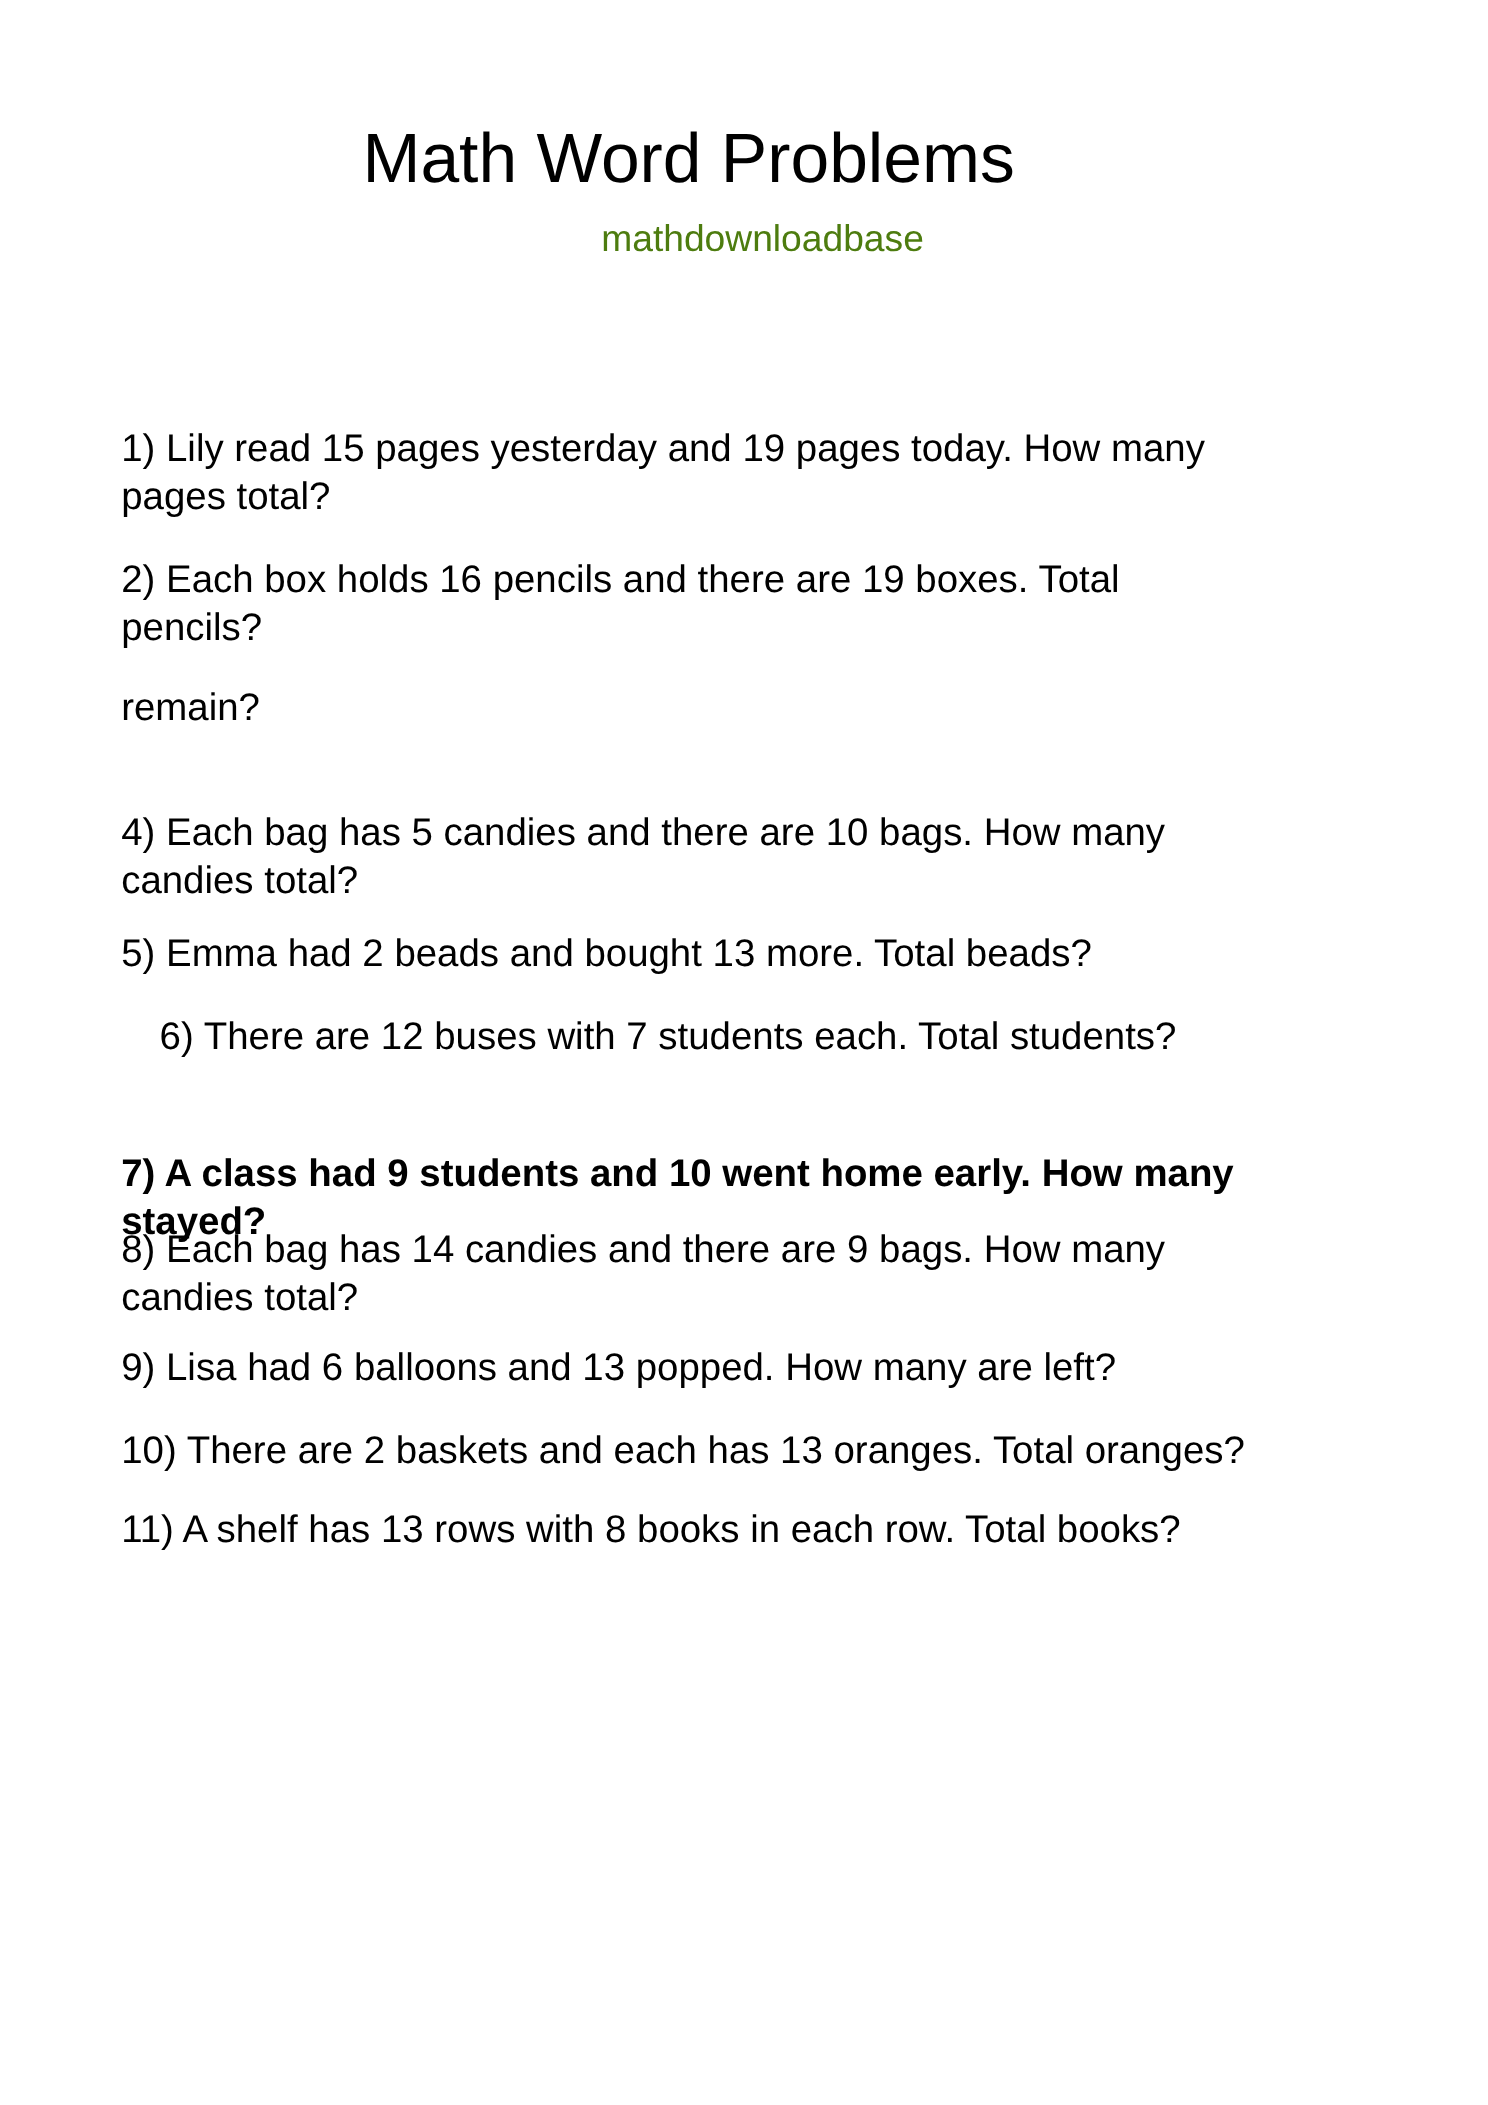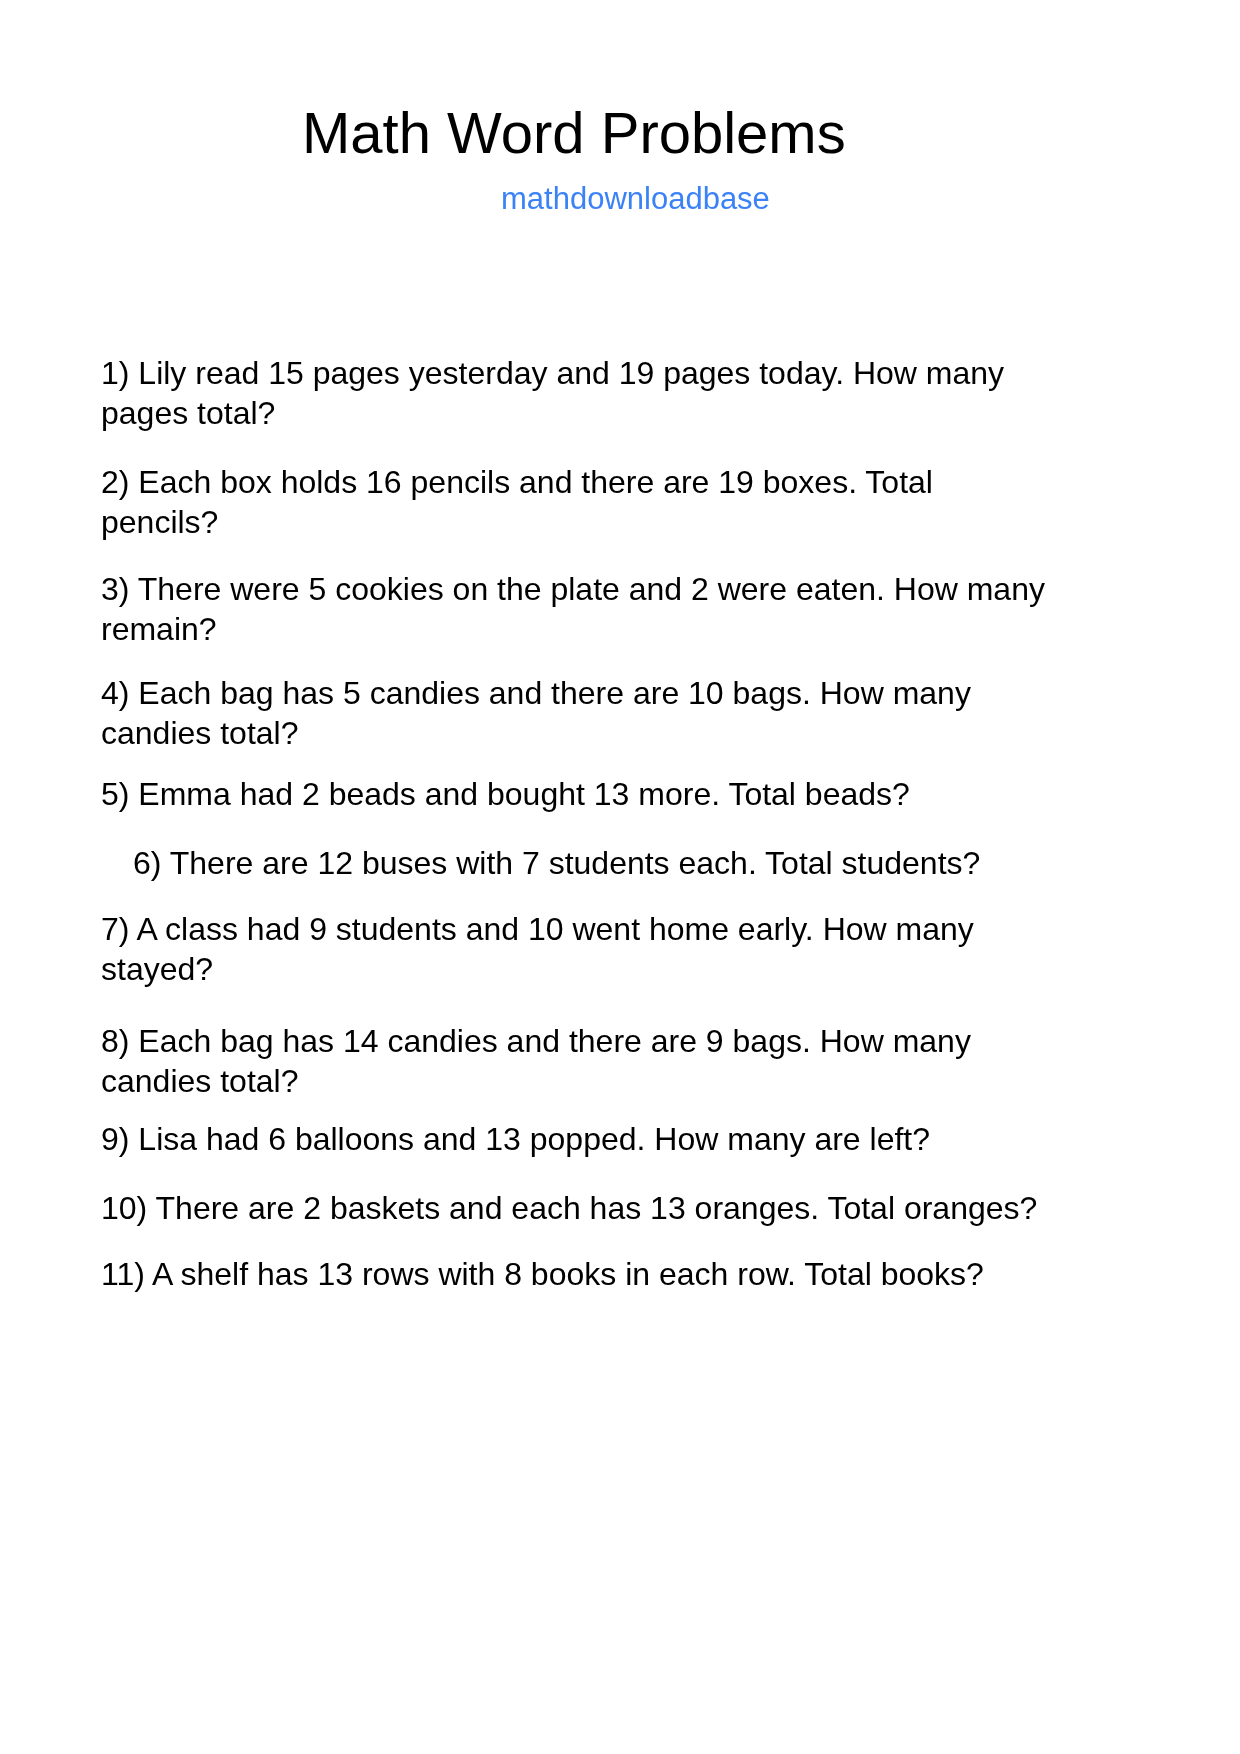--- a/index.html
+++ b/index.html
@@ -24,21 +24,21 @@
     white-space: nowrap;
     margin: 0;
     font-weight: normal;
   }
   .subtitle {
     position: absolute;
     left: 501px;
     top: 181px;
     font-size: 31px;
     line-height: 36px;
-    color: #3b82f6;
+    color: #4d7c0f;
     white-space: nowrap;
   }
   .problems {
     position: absolute;
     left: 0;
     top: 0;
     width: 1240px;
     height: 1754px;
     margin: 0;
     padding: 16px;
@@ -66,34 +66,33 @@
 <ol class="problems">
   <li class="problem" style="top: 353px;">
     <span class="line">1) Lily read 15 pages yesterday and 19 pages today. How many</span>
     <span class="line">pages total?</span>
   </li>
   <li class="problem" style="top: 462px;">
     <span class="line">2) Each box holds 16 pencils and there are 19 boxes. Total</span>
     <span class="line">pencils?</span>
   </li>
   <li class="problem" style="top: 569px;">
-    <span class="line">3) There were 5 cookies on the plate and 2 were eaten. How many</span>
     <span class="line">remain?</span>
   </li>
   <li class="problem" style="top: 673px;">
     <span class="line">4) Each bag has 5 candies and there are 10 bags. How many</span>
     <span class="line">candies total?</span>
   </li>
   <li class="problem" style="top: 774px;">
     <span class="line">5) Emma had 2 beads and bought 13 more. Total beads?</span>
   </li>
   <li class="problem" style="top: 843px; margin-left: 32px;">
     <span class="line">6) There are 12 buses with 7 students each. Total students?</span>
   </li>
-  <li class="problem" style="top: 909px;">
+  <li class="problem" style="top: 957px; font-weight: bold;">
     <span class="line">7) A class had 9 students and 10 went home early. How many</span>
     <span class="line">stayed?</span>
   </li>
   <li class="problem" style="top: 1021px;">
     <span class="line">8) Each bag has 14 candies and there are 9 bags. How many</span>
     <span class="line">candies total?</span>
   </li>
   <li class="problem" style="top: 1119px;">
     <span class="line">9) Lisa had 6 balloons and 13 popped. How many are left?</span>
   </li>

